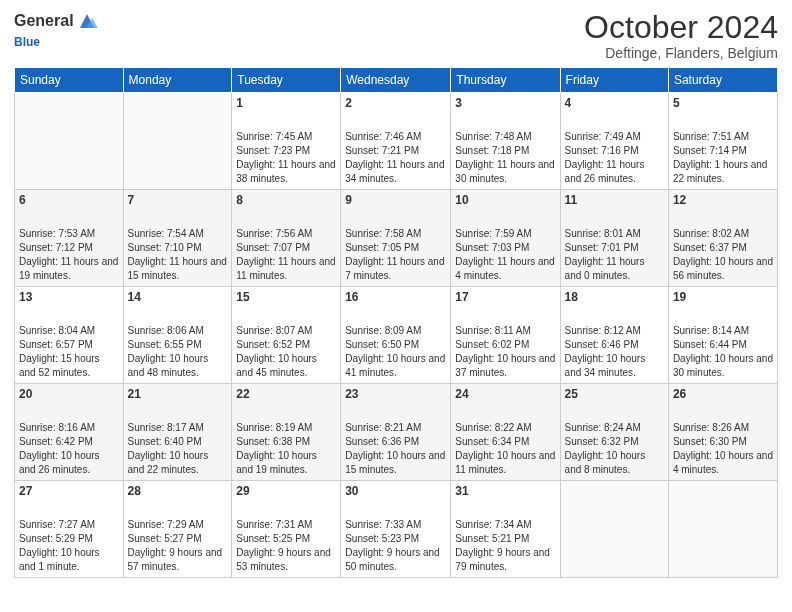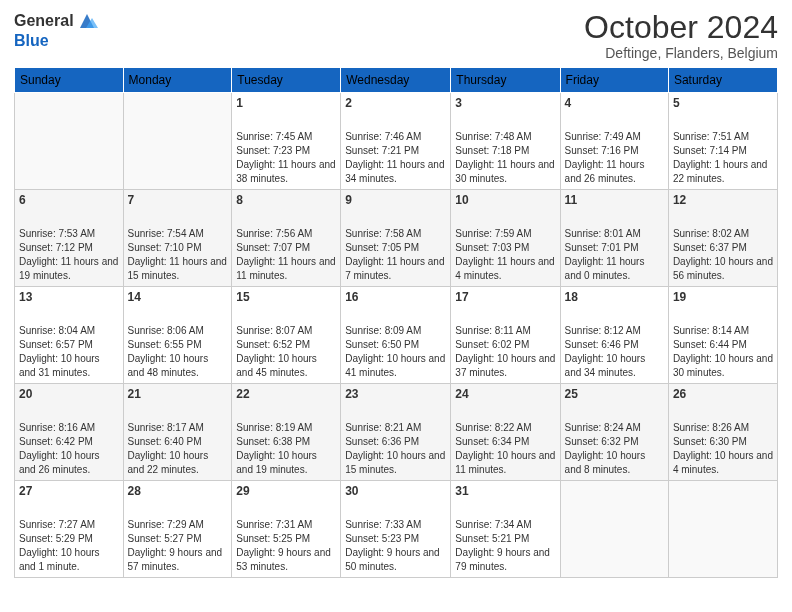--- a/index.html
+++ b/index.html
@@ -27,21 +27,21 @@
       align-items: center;
       gap: 0px;
     }
     .logo-text-general {
       font-size: 16px;
       font-weight: bold;
       color: #333;
       line-height: 1.1;
     }
     .logo-text-blue {
-      font-size: 16px;
+      font-size: 12px;
       font-weight: bold;
       color: #1565c0;
       line-height: 1.1;
     }
     .logo-icon {
       width: 22px;
       height: 22px;
       margin-left: 2px;
     }
     .title-block {
@@ -58,21 +58,21 @@
       font-size: 14px;
       color: #555;
     }
     .calendar {
       width: 100%;
       border-collapse: collapse;
       font-size: 10.5px;
     }
     .calendar th {
       background: #1565c0;
-      color: #000000;
+      color: #ffffff;
       text-align: left;
       padding: 5px 5px;
       font-size: 12px;
       font-weight: normal;
       border: 1px solid #fff;
     }
     .calendar td {
       border: 1px solid #ccc;
       vertical-align: top;
       padding: 3px 4px;
@@ -189,21 +189,21 @@
             <div class="day-info"><span>Sunrise: 8:01 AM</span><br><span>Sunset: 7:01 PM</span><br><span>Daylight: 11 hours and 0 minutes.</span></div>
           </td>
           <td>
             <span class="day-num">12</span>
             <div class="day-info"><span>Sunrise: 8:02 AM</span><br><span>Sunset: 6:37 PM</span><br><span>Daylight: 10 hours and 56 minutes.</span></div>
           </td>
         </tr>
         <tr>
           <td>
             <span class="day-num">13</span>
-            <div class="day-info"><span>Sunrise: 8:04 AM</span><br><span>Sunset: 6:57 PM</span><br><span>Daylight: 10 hours and 31 minutes.</span></div>
+            <div class="day-info"><span>Sunrise: 8:04 AM</span><br><span>Sunset: 6:57 PM</span><br><span>Daylight: 15 hours and 52 minutes.</span></div>
           </td>
           <td>
             <span class="day-num">14</span>
             <div class="day-info"><span>Sunrise: 8:06 AM</span><br><span>Sunset: 6:55 PM</span><br><span>Daylight: 10 hours and 48 minutes.</span></div>
           </td>
           <td>
             <span class="day-num">15</span>
             <div class="day-info"><span>Sunrise: 8:07 AM</span><br><span>Sunset: 6:52 PM</span><br><span>Daylight: 10 hours and 45 minutes.</span></div>
           </td>
           <td>

